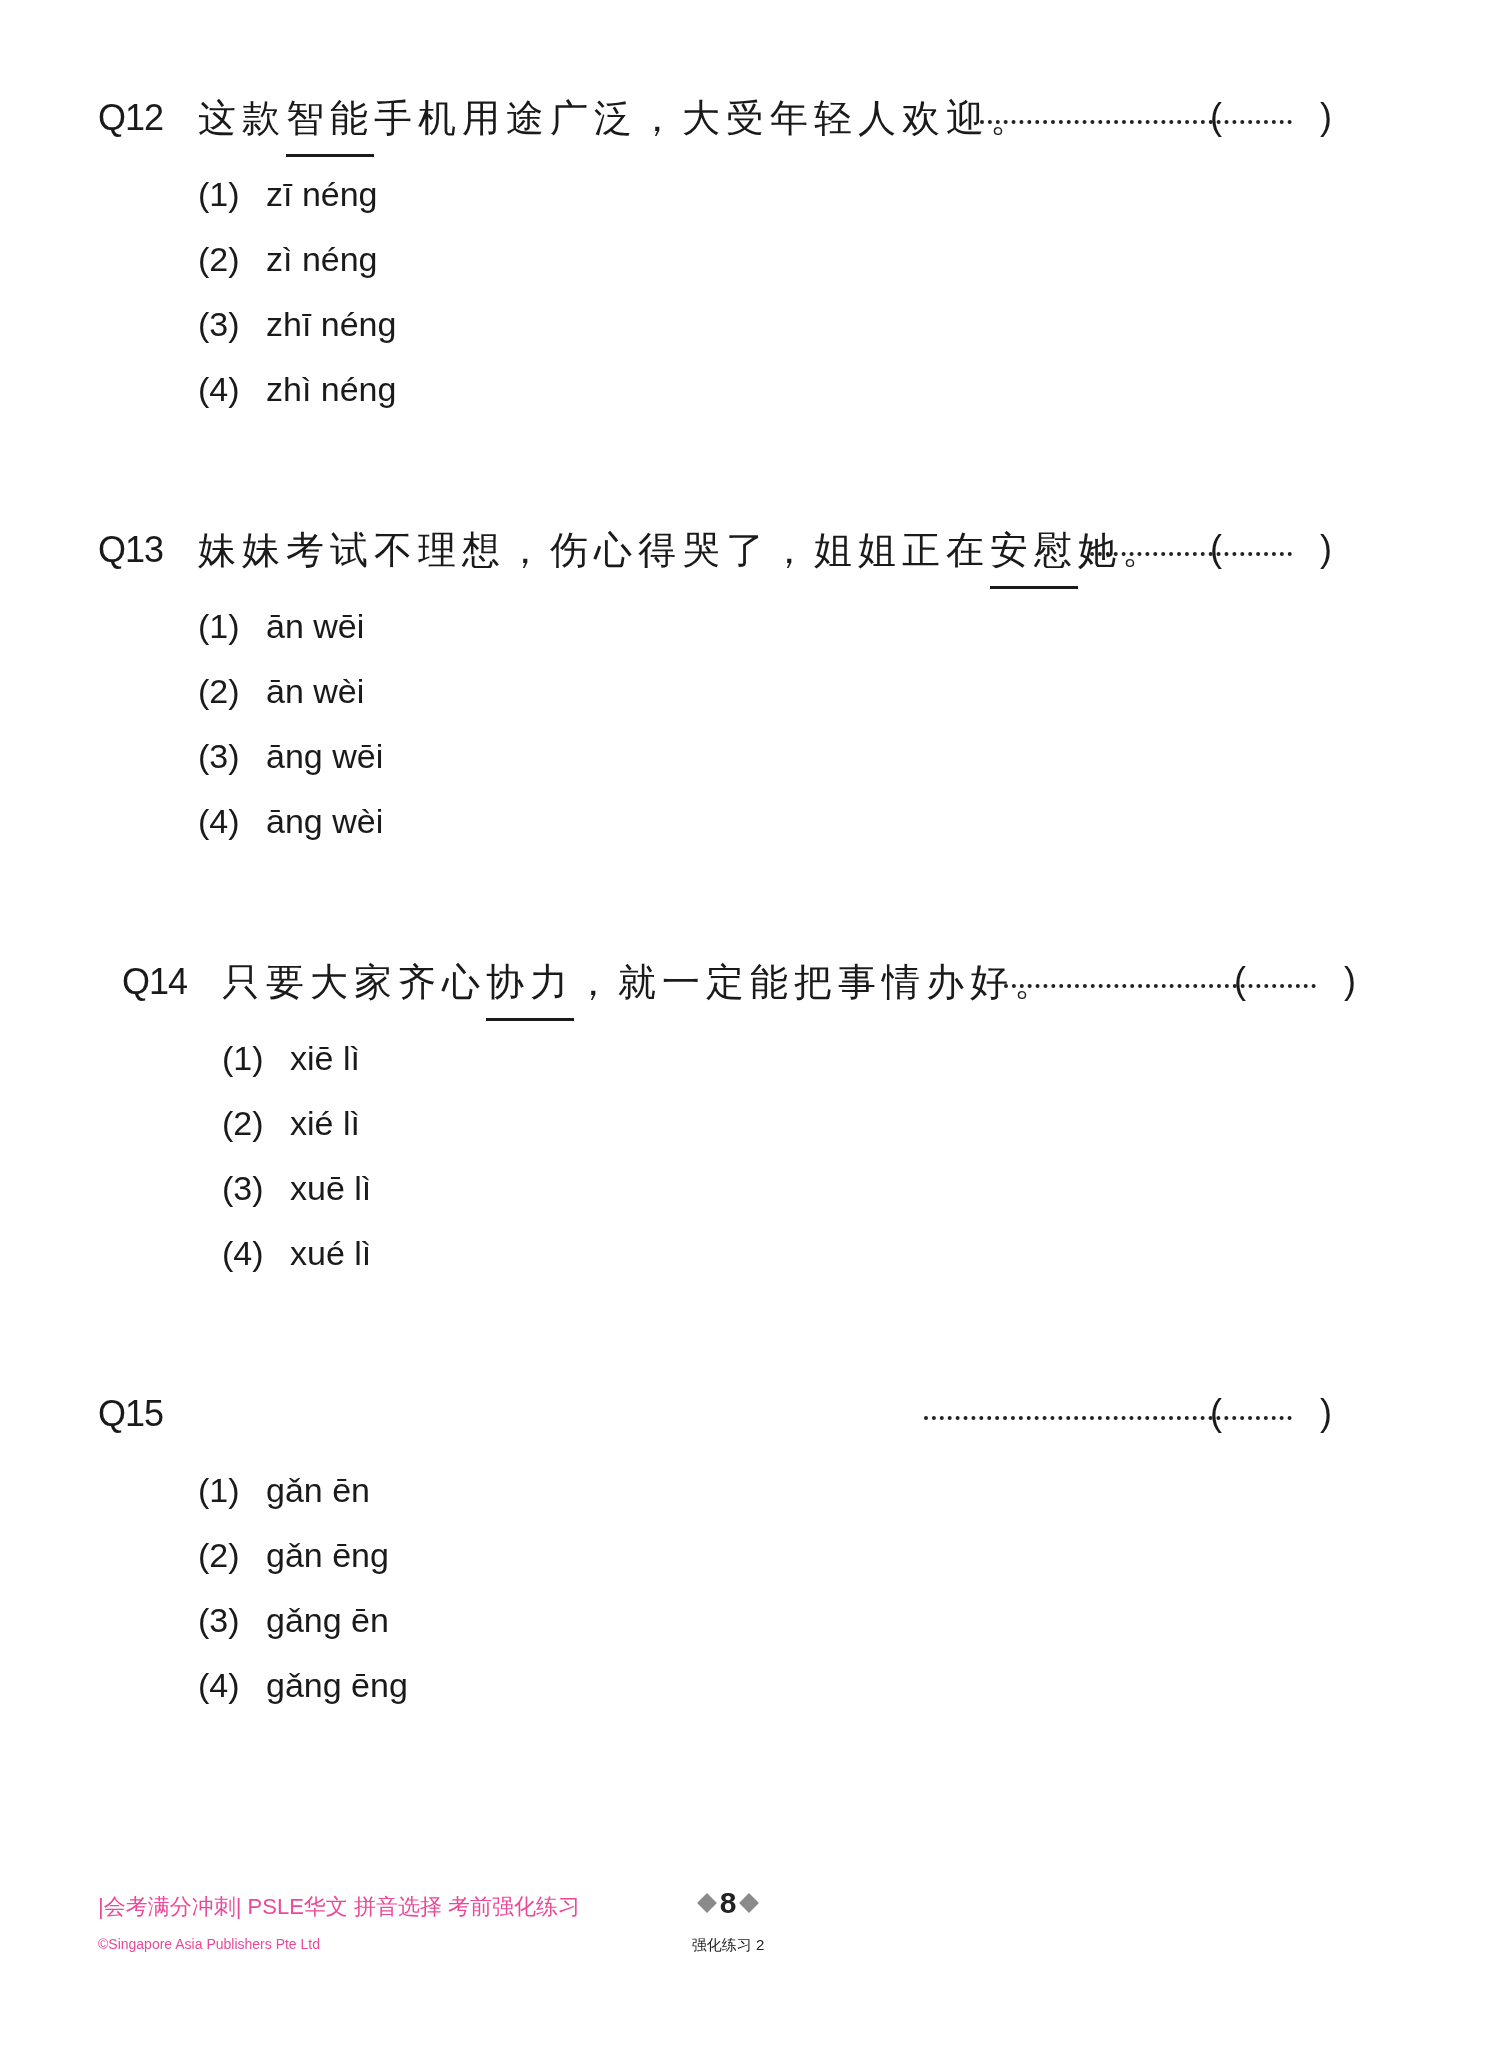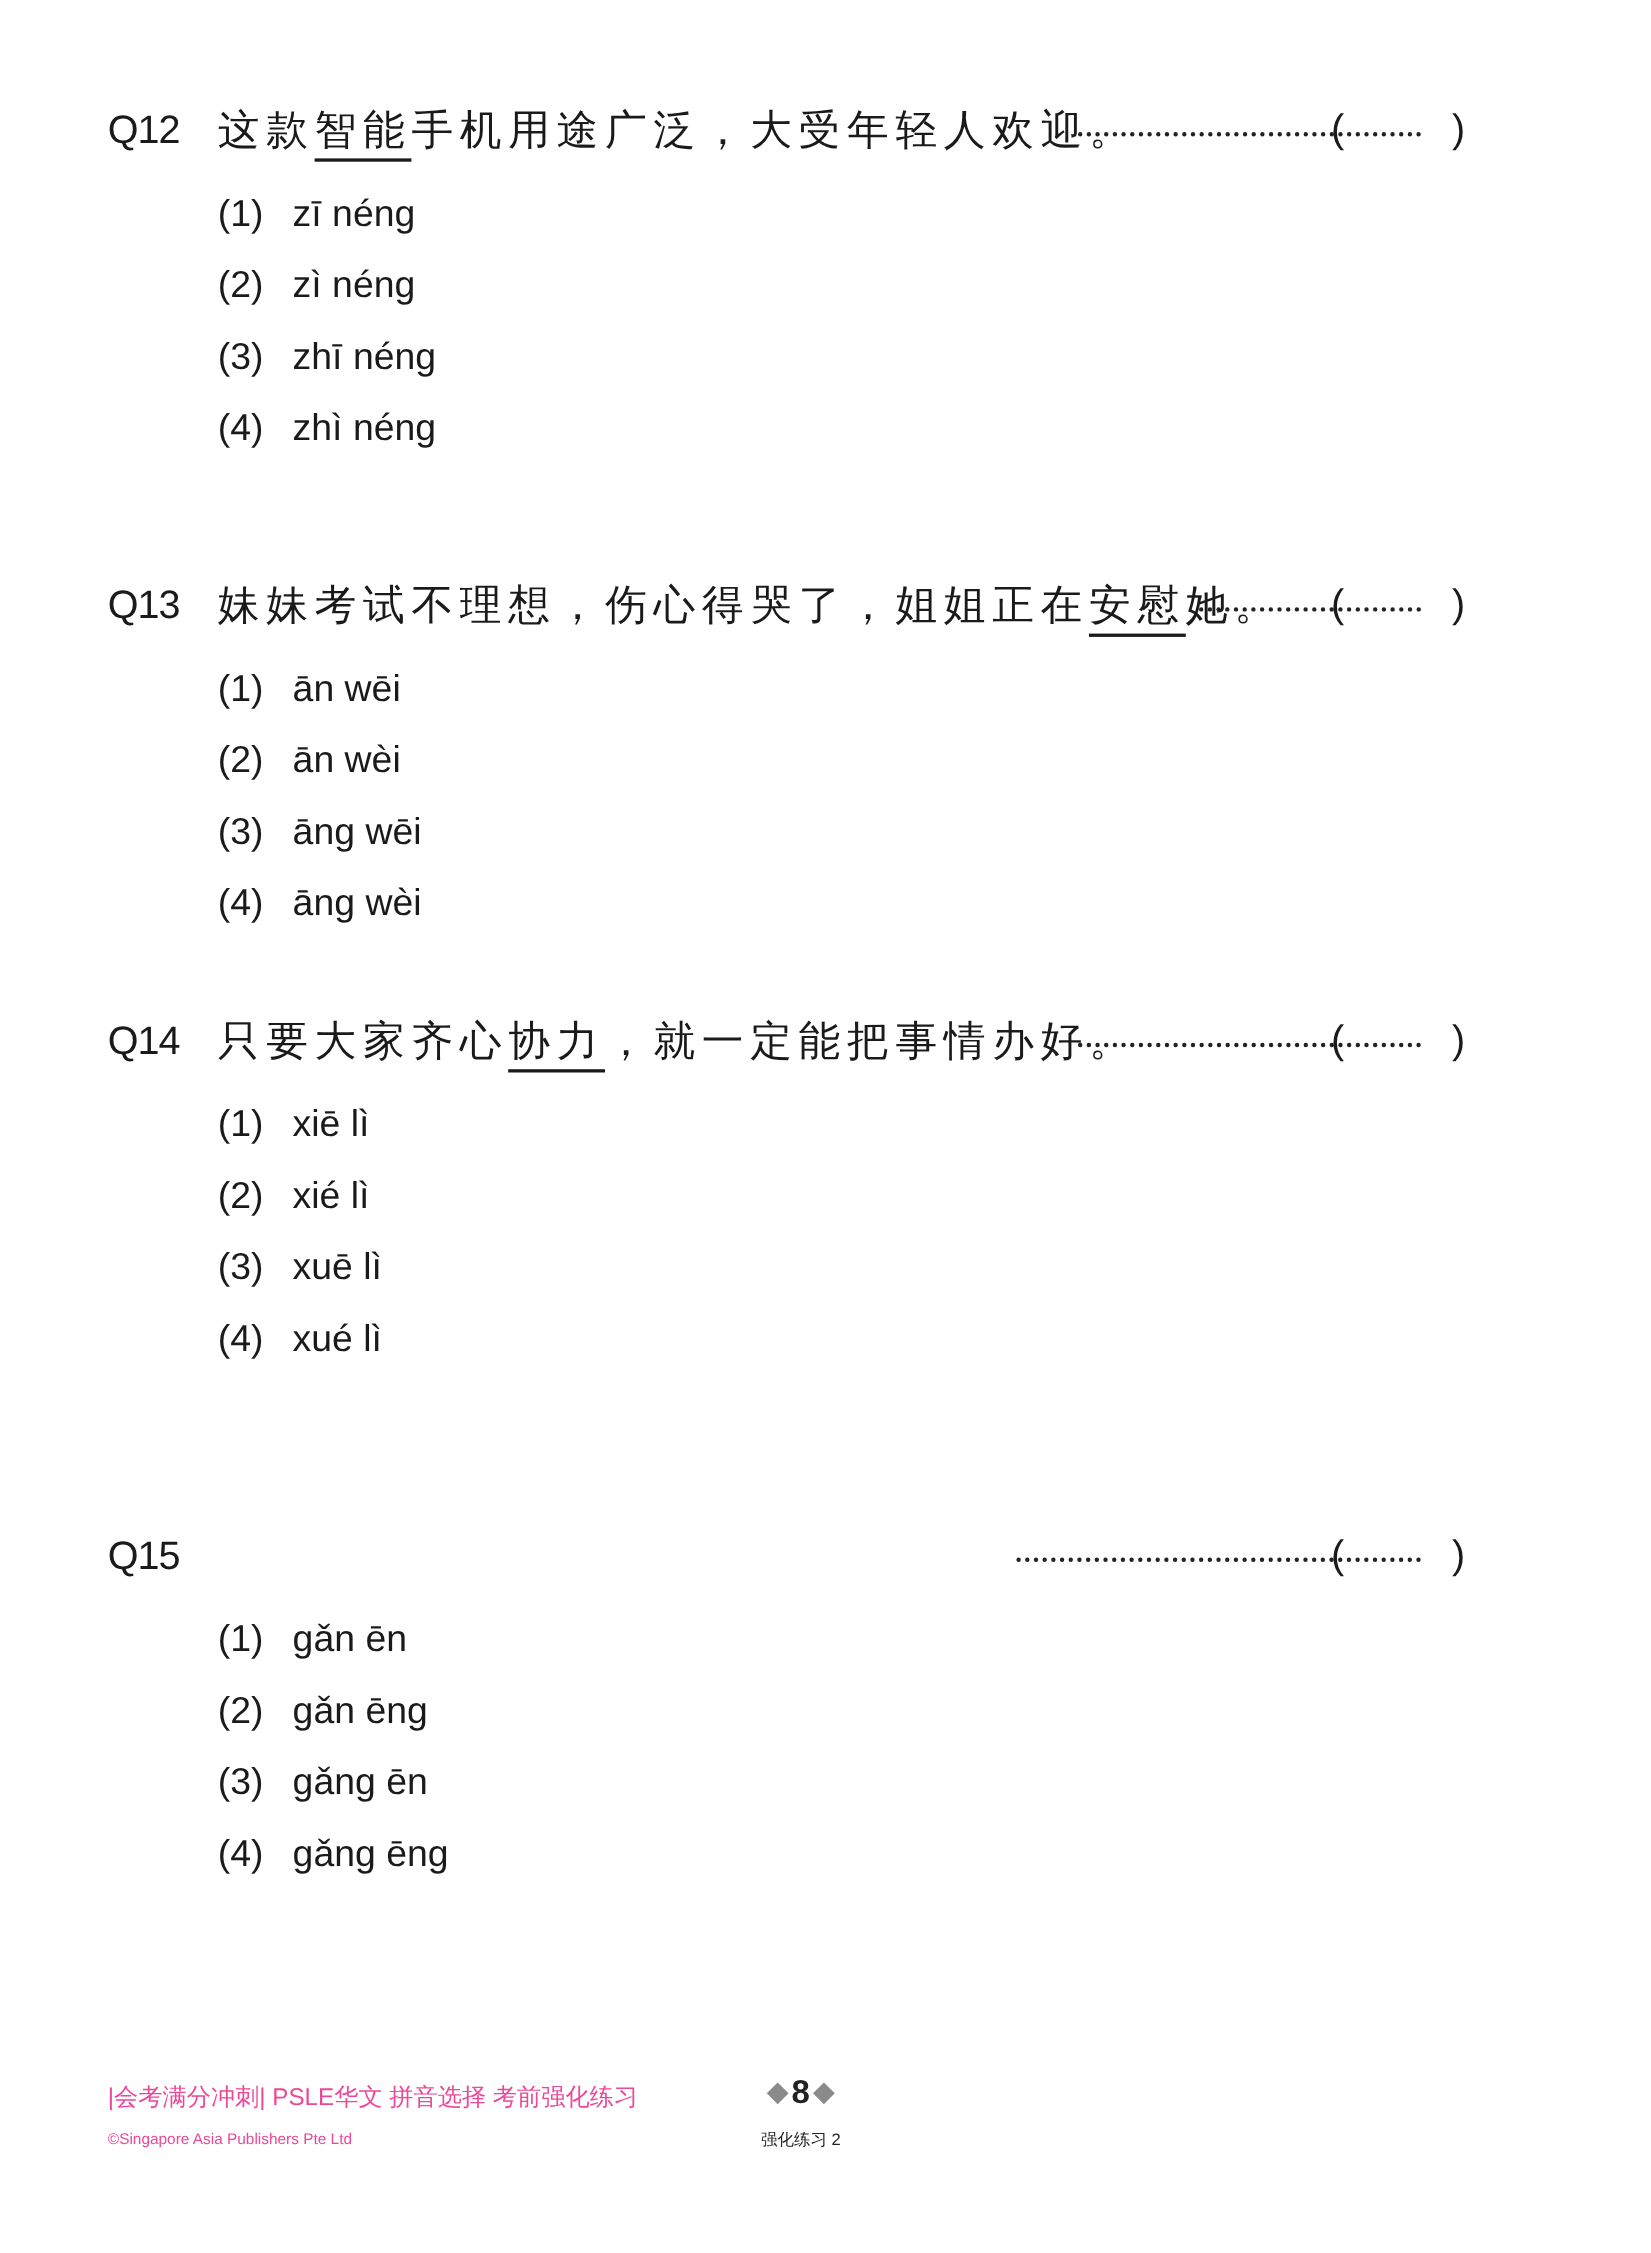--- a/index.html
+++ b/index.html
@@ -2,21 +2,21 @@
 <html><head>
 <meta charset="utf-8">
 <style>
   html, body { margin: 0; padding: 0; background: #ffffff; }
   body { width: 1501px; height: 2048px; position: relative; overflow: hidden; color: #1a1a1a; }
   .page { position: absolute; left: 0; top: 0; width: 1501px; height: 1792px; }
   .question { position: absolute; left: 98px; width: 1250px; }
   .q-line { position: relative; height: 60px; display: flex; align-items: center; }
   .q-num { font-family: "Liberation Sans", sans-serif; font-size: 36px; width: 100px; letter-spacing: -1px; }
   .q-text { font-family: "DejaVu Serif", serif; font-size: 38px; letter-spacing: 6px; white-space: nowrap; }
-  .q-text .ul { border-bottom: 3px solid #1a1a1a; padding-bottom: 4px; }
+  .q-text .ul { border-bottom: 3px solid #1a1a1a; padding-bottom: 14px; }
   .dots { position: absolute; top: 18px; height: 14px; border-bottom: 4px dotted #222; }
   .paren { position: absolute; font-family: "Liberation Sans", sans-serif; font-size: 36px; top: 8px; }
   .options { margin-top: 14px; }
   .opt { font-family: "Liberation Sans", sans-serif; font-size: 34px; height: 65px; display: flex; align-items: center; padding-left: 100px; }
   .opt .n { width: 68px; }
   .footer-left { position: absolute; left: 98px; top: 1892px; font-family: "Liberation Sans", sans-serif; color: #ec4899; }
   .footer-left .l1 { font-size: 22px; }
   .footer-left .l2 { font-size: 14px; margin-top: 14px; }
   .footer-center { position: absolute; left: 658px; top: 1886px; width: 140px; text-align: center; font-family: "Liberation Sans", sans-serif; color: #222; }
   .pg { display: flex; align-items: center; justify-content: center; gap: 6px; }
@@ -78,21 +78,21 @@
           <span class="n">(3)</span>
           <span>āng wēi</span>
         </div>
       <div class="opt">
           <span class="n">(4)</span>
           <span>āng wèi</span>
         </div>
     </div>
   </div>
 
-  <div class="question" style="top:916px;">
+  <div class="question" style="top:952px;margin-left:24px;">
     <div class="q-line">
       <span class="q-num">Q14</span>
       <span class="q-text"><span>只要大家齐心</span><span class="ul">协力</span><span>，就一定能把事情办好。</span></span>
       <span class="dots" style="left:882px;width:312px;"></span>
       <span class="paren" style="left:1112px;">(</span>
       <span class="paren" style="left:1222px;">)</span>
     </div>
     <div class="options">
       <div class="opt">
           <span class="n">(1)</span>

